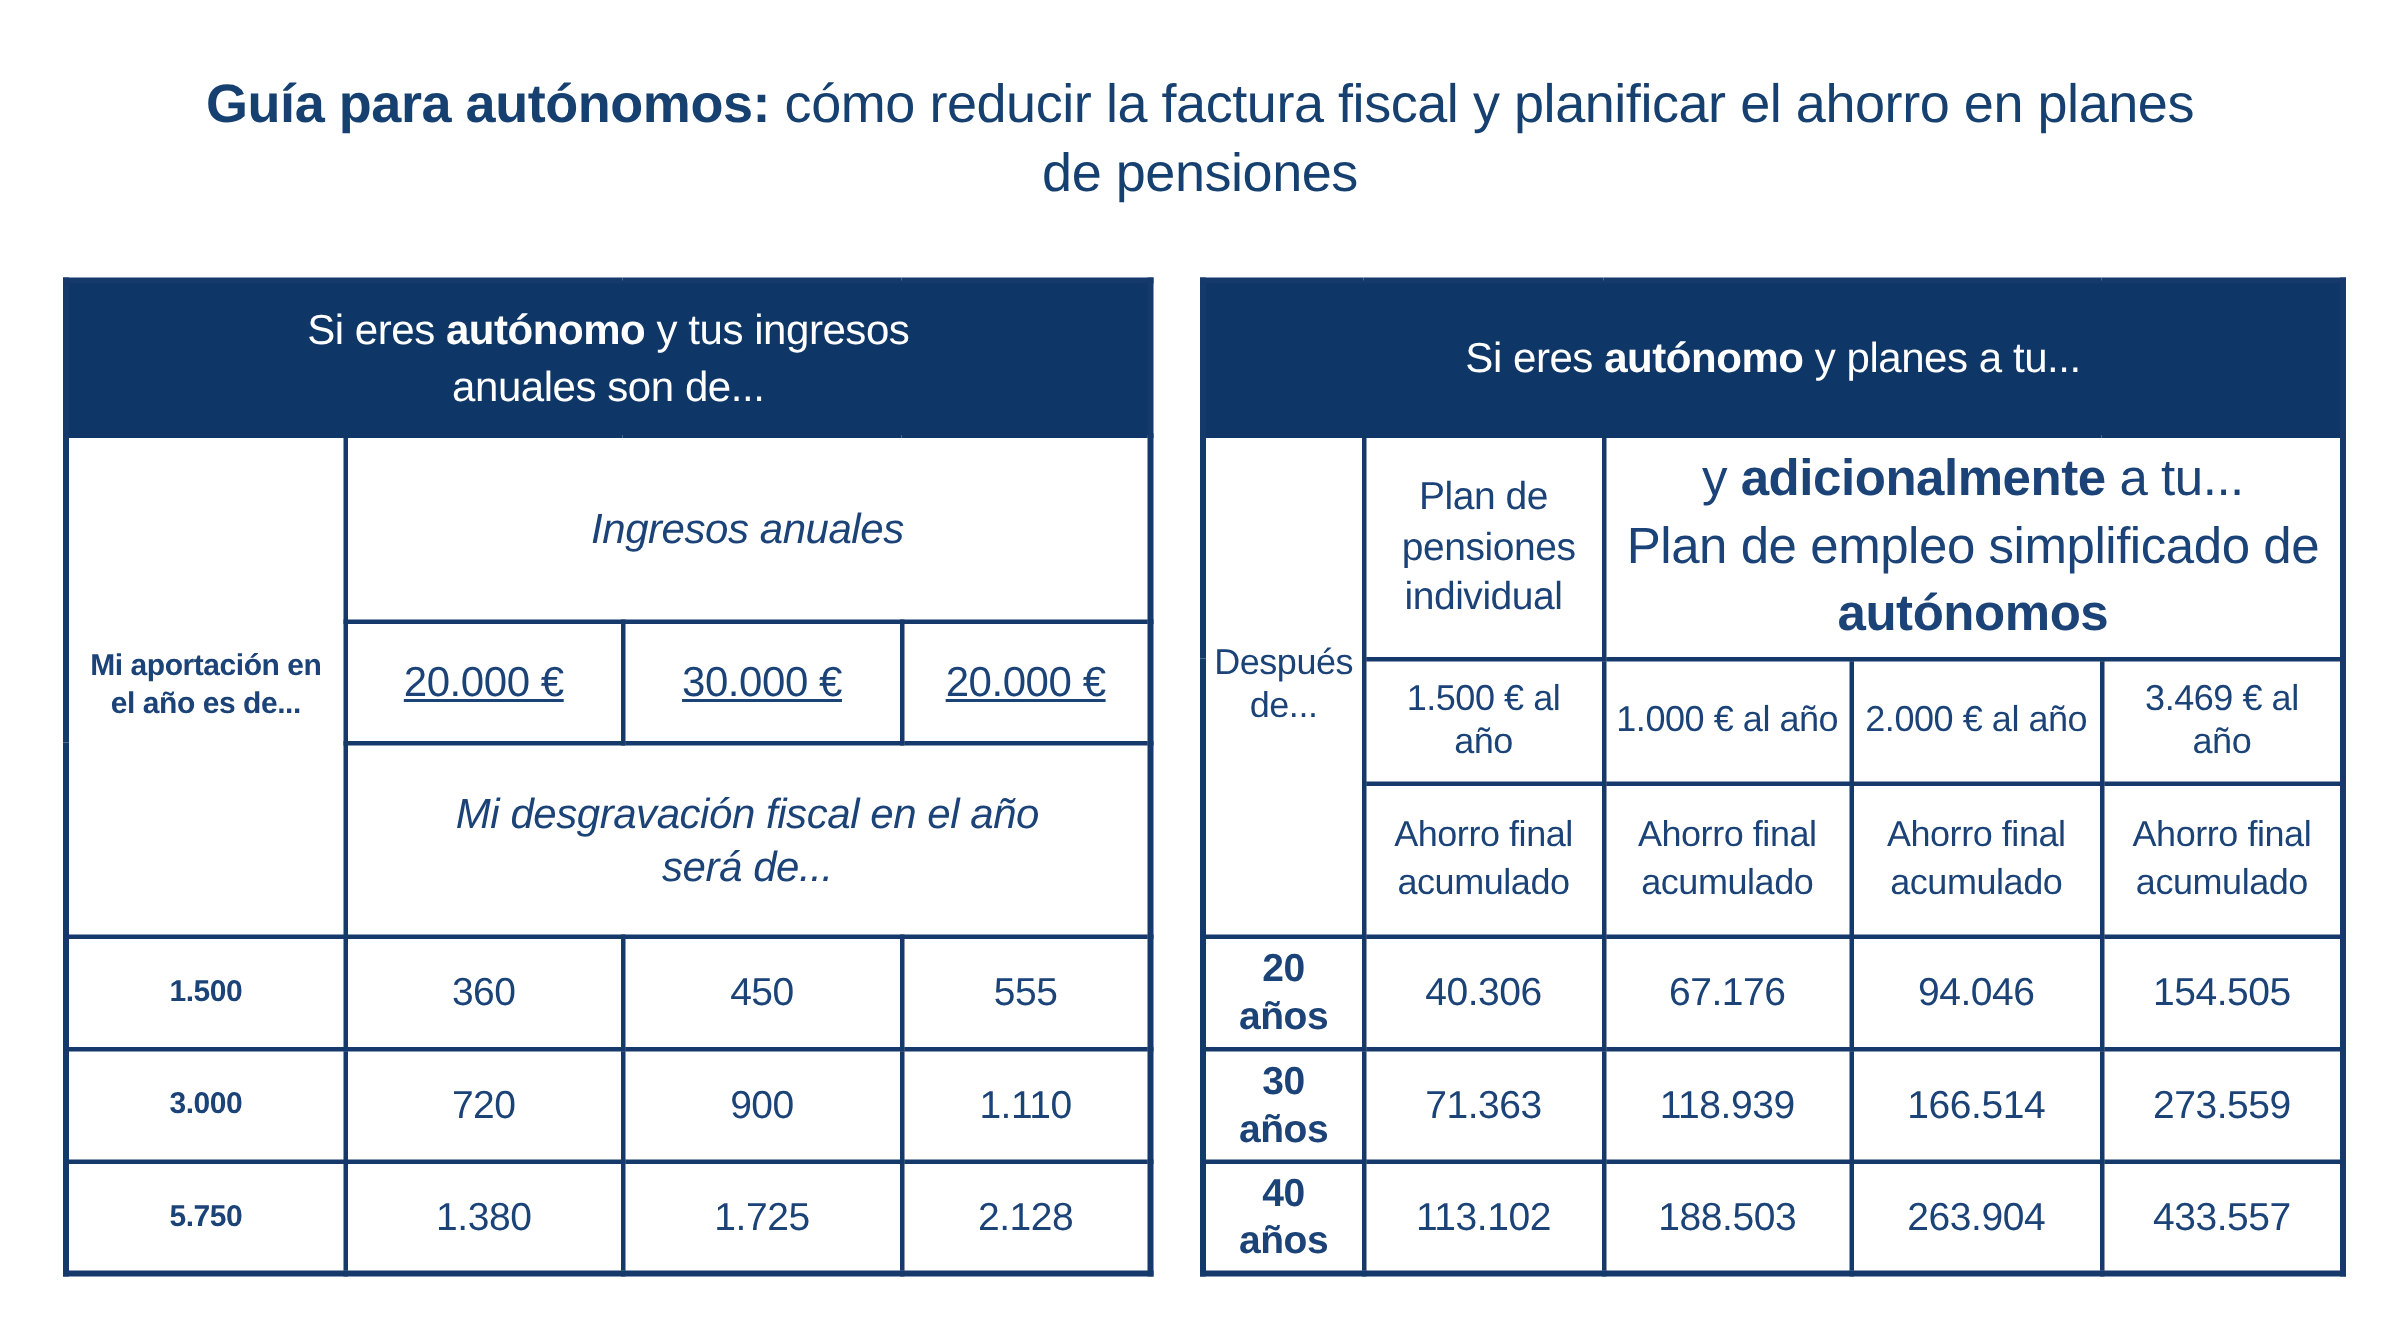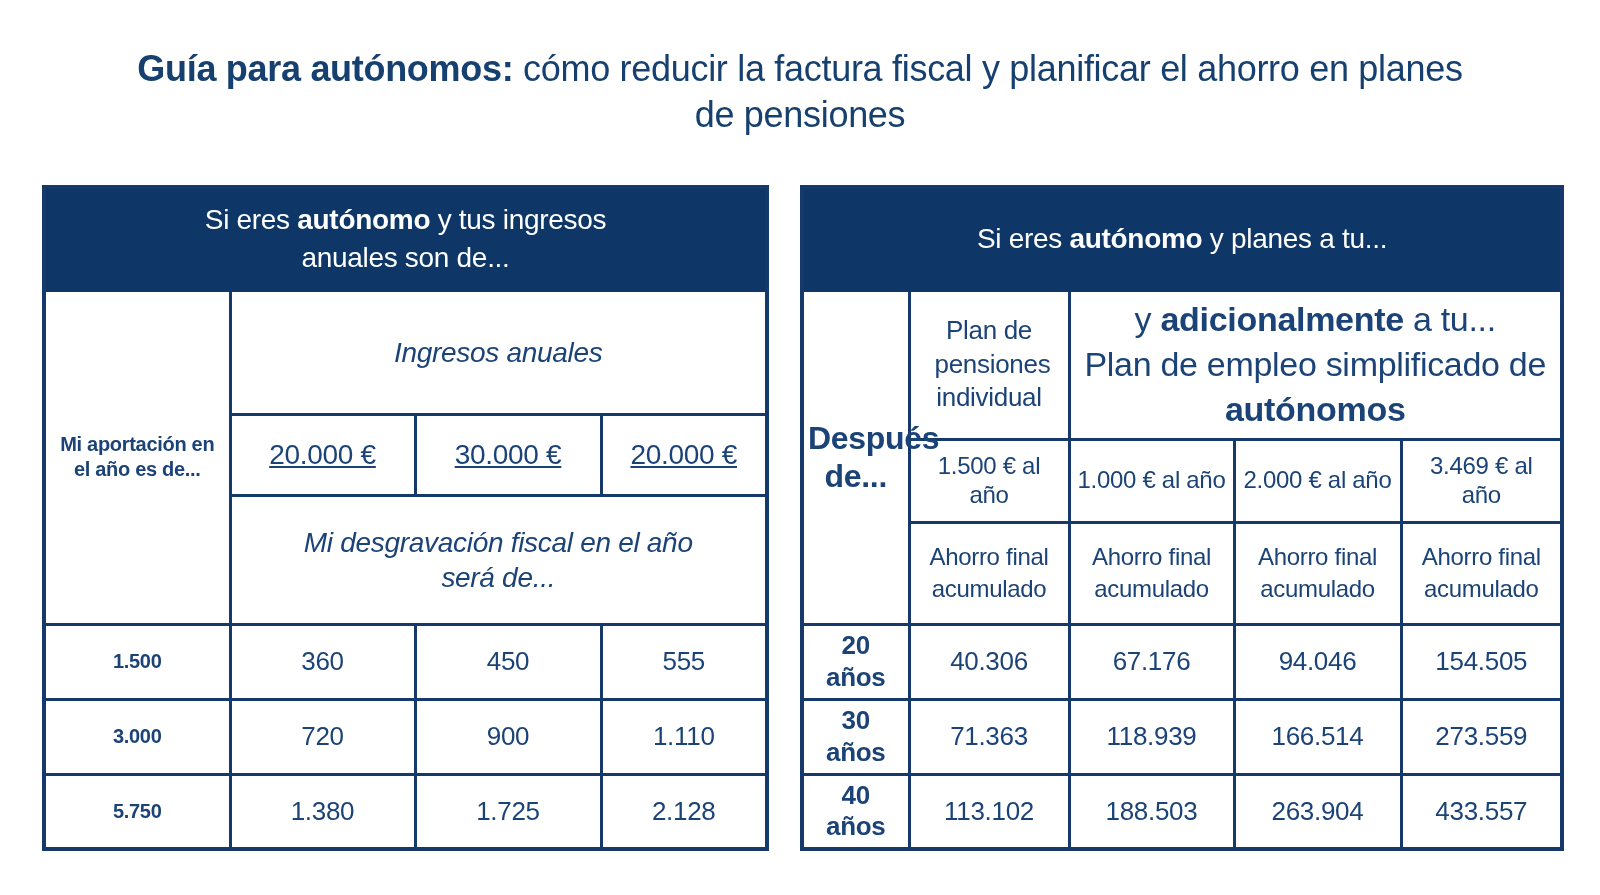--- a/index.html
+++ b/index.html
@@ -46,21 +46,21 @@
   .h-band{height:103px;}
   .lr1{height:124px;}
   .lr2{height:81px;text-decoration:underline;}
   .lr3{height:129px;}
   .rr1{height:149px;}
   .rr2{height:83px;}
   .rr3{height:102px;}
   .drow{height:75px;}
 
   td.rowhead{font-weight:700;font-size:20px;line-height:1.25;padding:4px 8px;}
-  td.rowhead-sm{font-weight:700;font-size:32px;line-height:1.2;padding:4px 4px;}
+  td.rowhead-sm{font-weight:400;font-size:24px;line-height:1.2;padding:4px 4px;}
   td.group-hd{font-size:28px;font-style:italic;}
   .narrow-wrap{max-width:390px;margin:0 auto;}
   td.amount{font-size:28px;}
   td.contrib{font-size:24px;line-height:1.2;padding:4px 6px;}
   td.accum{font-size:24px;line-height:1.35;padding:4px 4px;}
   td.plan-ind{font-size:26px;line-height:1.3;padding:4px 24px;}
   td.adds{font-size:34px;line-height:1.32;padding:4px 8px;}
   td.period{font-weight:700;font-size:26px;line-height:1.2;padding:4px 6px;}
   td.val{font-size:26px;}
 </style>

